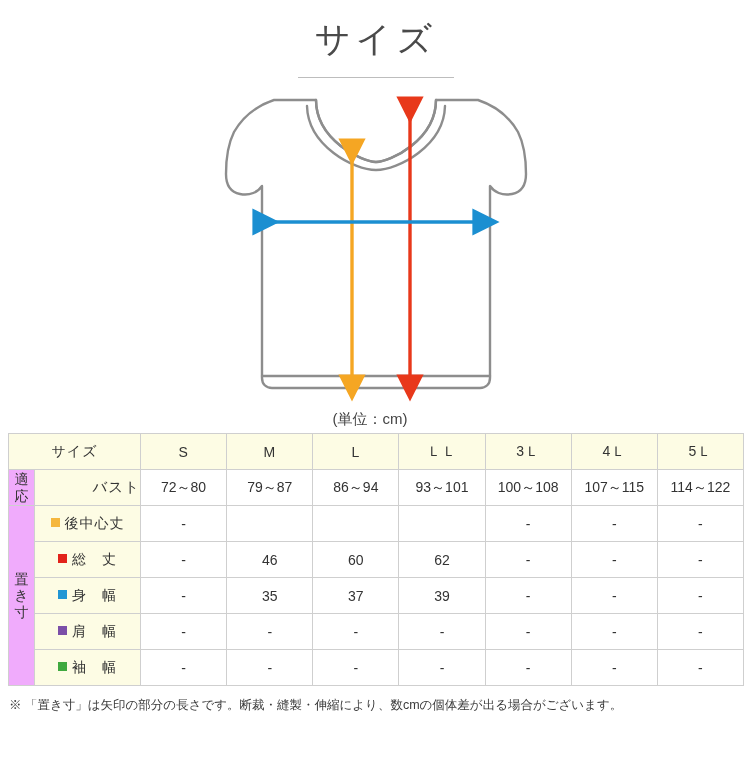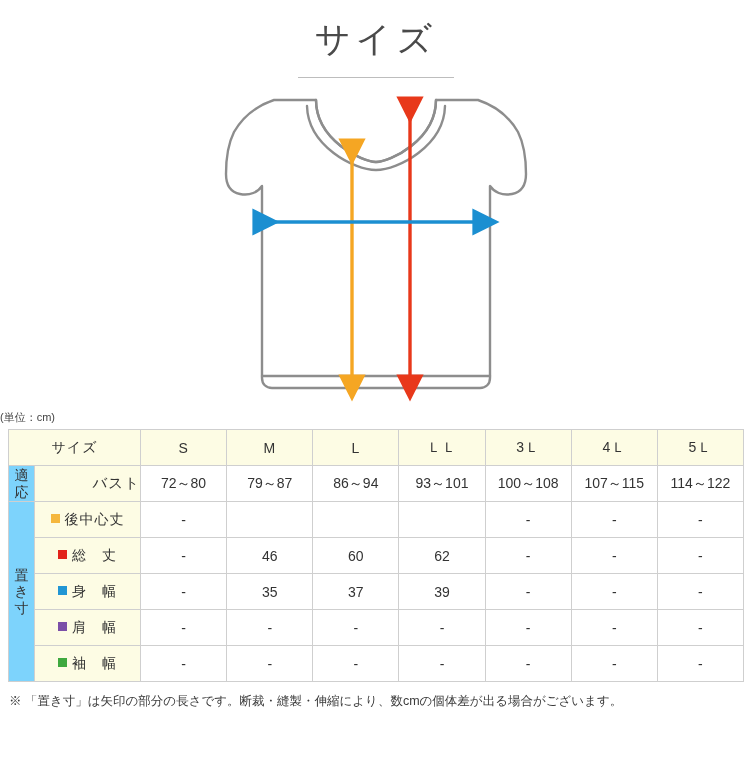--- a/index.html
+++ b/index.html
@@ -47,22 +47,22 @@
     height: 320px;
     margin-top: 10px;
   }
   .illus svg {
     display: block;
     margin: 0 auto;
   }
 
   
   .unit-note {
-    text-align: left;
-    font-size: 11px;
+    text-align: center;
+    font-size: 15px;
     color: #444;
     padding-right: 12px;
     margin-top: 2px;
     margin-bottom: 4px;
   }
 
   
   table.size-table {
     border-collapse: collapse;
     width: 736px;
@@ -90,21 +90,21 @@
     height: 33px;
   }
   .rowlabel {
     background: #fdfce4;
     font-size: 13.5px;
     text-align: left;
     padding-left: 8px;
     letter-spacing: 1px;
   }
   .catcell {
-    background: #7dd3fc;
+    background: #f0abfc;
     font-size: 13px;
     line-height: 1.15;
     letter-spacing: 0;
     width: 26px;
   }
   .bast-row td {
     height: 44px;
   }
   .bast-row .rowlabel {
     font-size: 14.5px;

